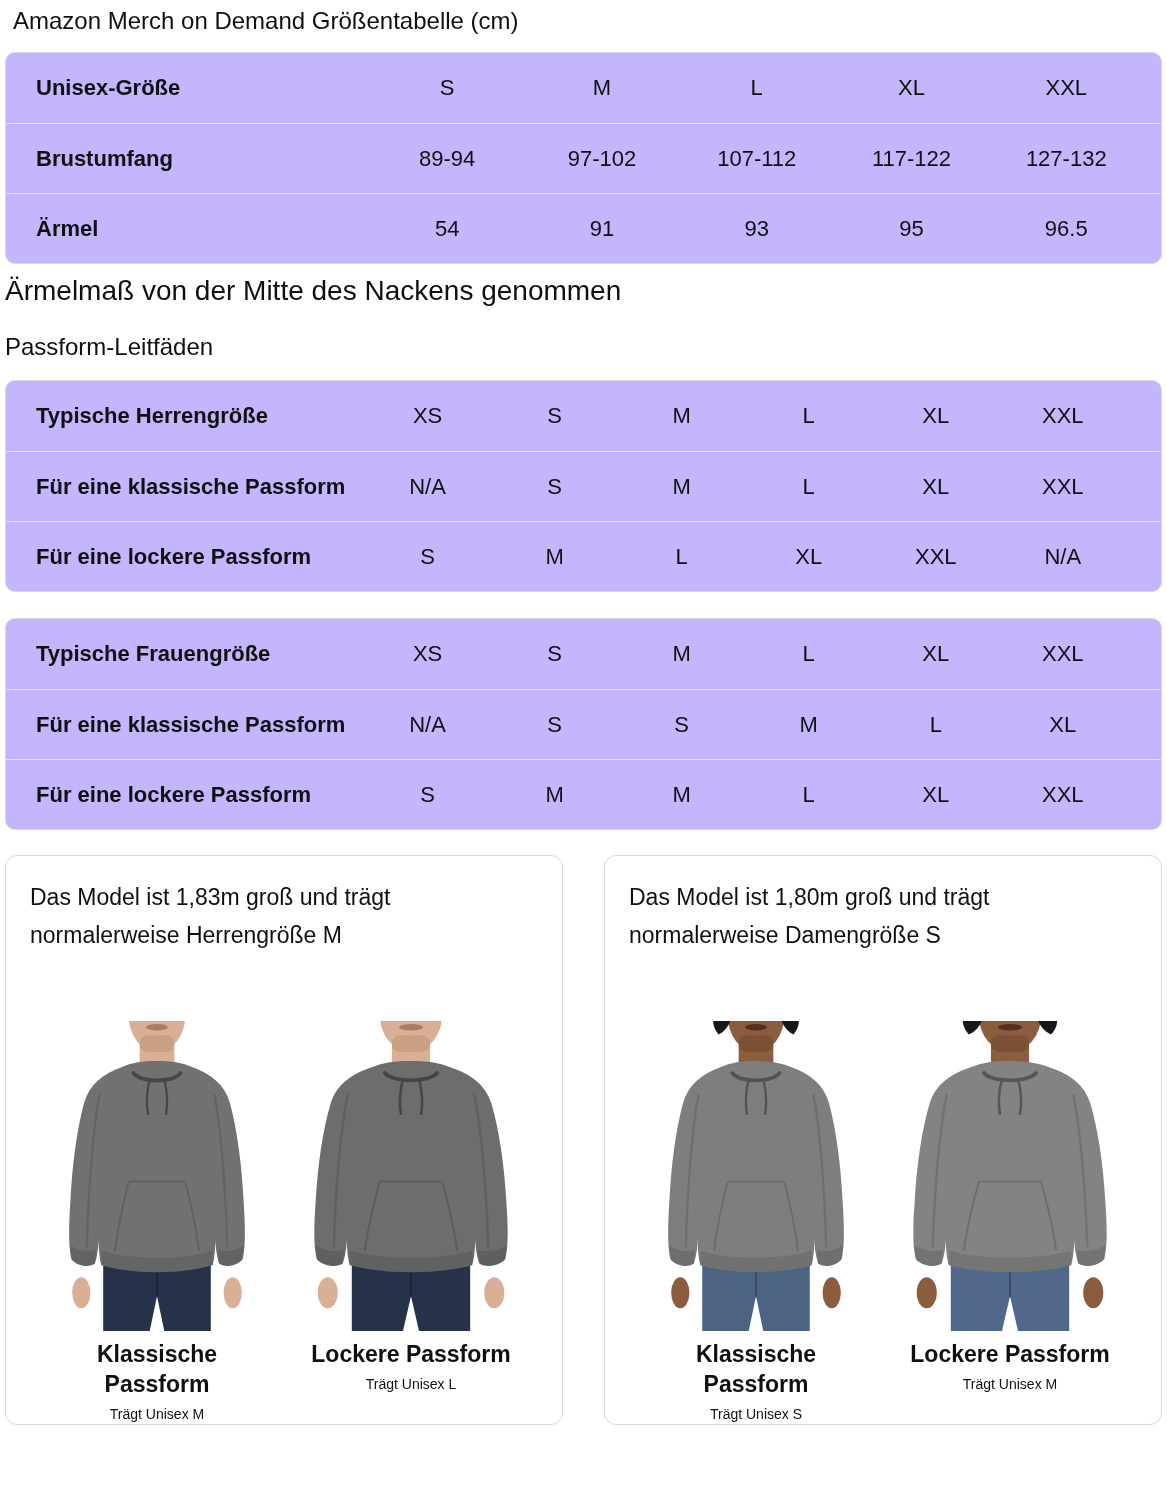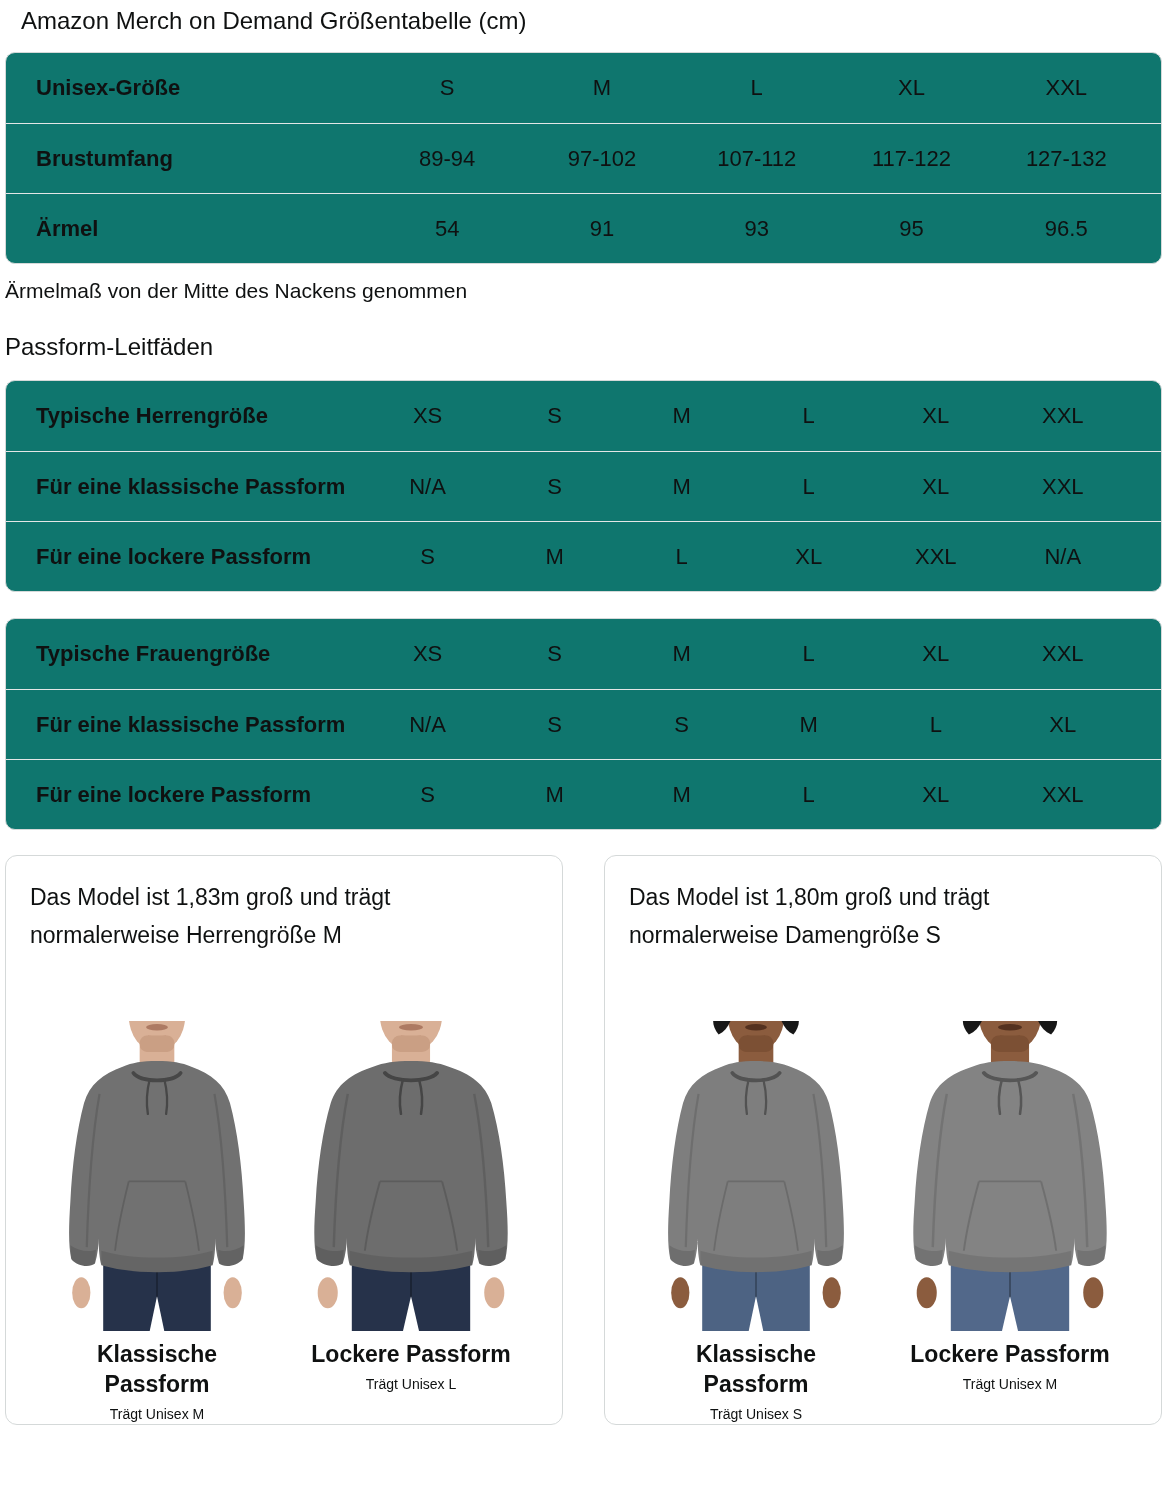--- a/index.html
+++ b/index.html
@@ -4,34 +4,34 @@
 <style>
   * { box-sizing: border-box; }
   html,body { margin:0; padding:0; }
   body {
     width:1167px; height:1500px; overflow:hidden;
     background:#ffffff; color:#0F1111;
     font-family:"Liberation Sans", sans-serif;
   }
   .page { padding:6px 5px 0 5px; }
 
-  .title { font-size:24px; font-weight:400; line-height:30px; margin:0 0 16px 16px; }
-
-  .table { border:1px solid #D5D9D9; border-radius:10px; overflow:hidden; background:#0f766e; }
+  .title { font-size:24px; font-weight:400; line-height:30px; margin:0 0 16px 8px; }
+
+  .table { border:1px solid #D5D9D9; border-radius:10px; overflow:hidden; background:#c4b5fd; }
   .trow { display:flex; align-items:center; height:70px; }
   .trow + .trow { border-top:1px solid #E3E6E6; }
   .cell { font-size:22px; text-align:center; }
   .cell.label { text-align:left; padding-left:30px; font-weight:700; white-space:nowrap; }
 
   .size-table .cell.label { width:31.5%; }
   .size-table .cell.val   { width:13.4%; }
   .fit-table  .cell.label { width:31%; }
   .fit-table  .cell.val   { width:11%; }
 
-  .footnote { font-size:21px; line-height:26px; margin:14px 0 0 0; }
+  .footnote { font-size:28px; line-height:26px; margin:14px 0 0 0; }
   .section-title { font-size:24px; font-weight:400; line-height:30px; margin:28px 0 18px 0; }
   .fit-table.men { margin-bottom:26px; }
 
   .cards { display:flex; gap:41px; margin-top:25px; }
   .card {
     flex:1; height:570px; border:1px solid #D5D9D9; border-radius:12px;
     padding:22px 24px 0 24px; background:#fff;
   }
   .desc { font-size:23px; line-height:38px; margin:0; max-width:462px; }
   .photos { display:flex; margin-top:14px; }

